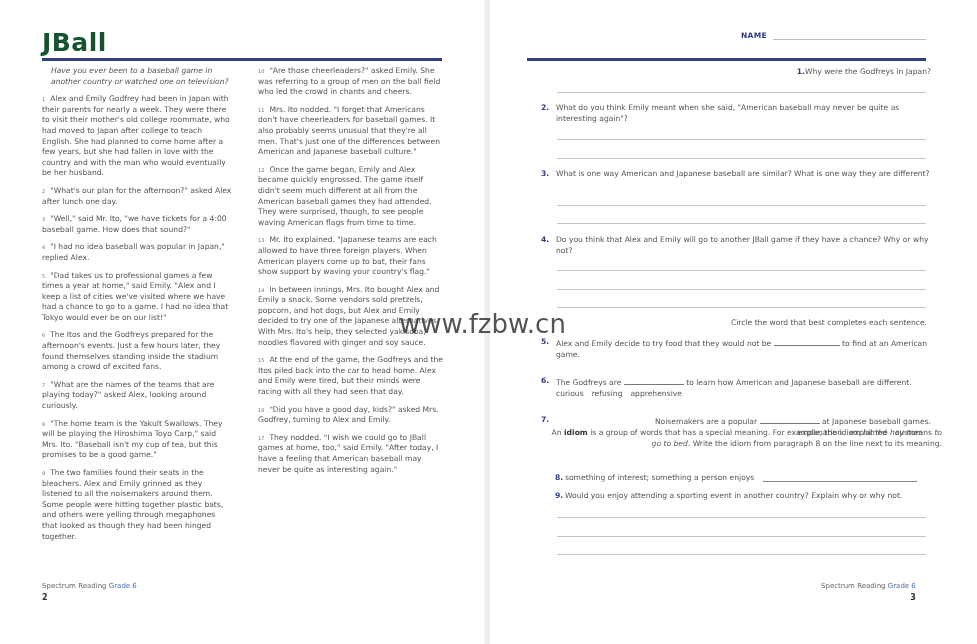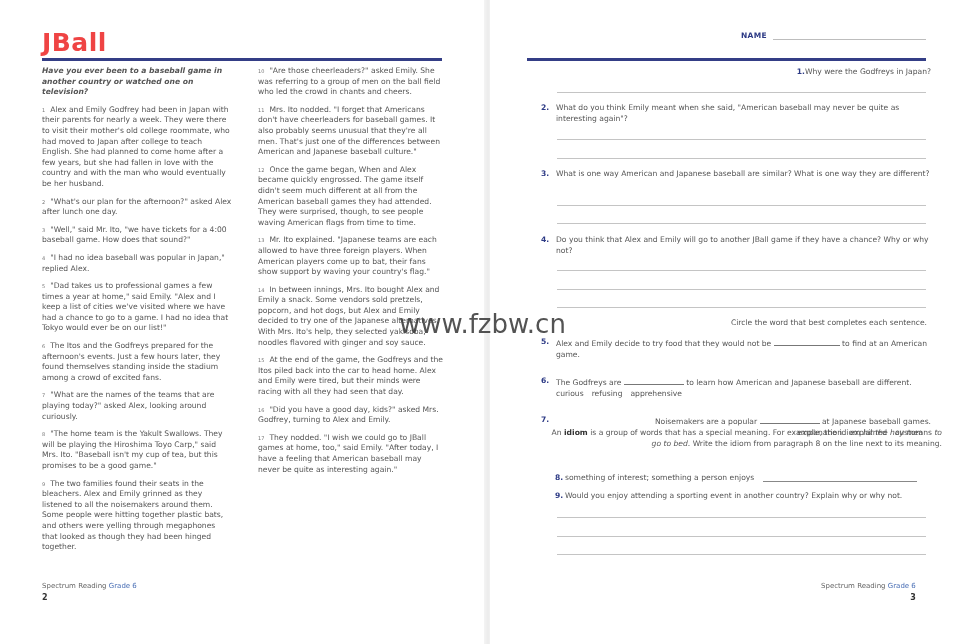--- a/index.html
+++ b/index.html
@@ -4,28 +4,28 @@
 <style>
   html,body{margin:0;padding:0;}
   body{width:977px;height:644px;background:#ffffff;position:relative;overflow:hidden;
        font-family:"DejaVu Sans","Liberation Sans",sans-serif;color:#4a4a4a;}
   .page{position:absolute;top:0;height:644px;background:#fff;}
   .page.left{left:0;width:485px;}
   .page.right{left:490px;width:487px;}
   .gutter{position:absolute;left:484px;top:0;width:8px;height:644px;
           background:linear-gradient(90deg,#f4f4f4,#ececec 50%,#f6f6f6);}
   .title{position:absolute;left:42px;top:28px;font-family:"DejaVu Sans",sans-serif;
-         font-weight:bold;font-size:25px;color:#ef4444;letter-spacing:0.5px;}
+         font-weight:bold;font-size:25px;color:#14532d;letter-spacing:0.5px;}
   .rule{position:absolute;height:3px;background:#343e86;}
   .rule.l{left:42px;top:58px;width:400px;}
   .rule.r{left:527px;top:58px;width:399px;}
   .col{position:absolute;top:66px;font-size:7.6px;line-height:10.6px;color:#555;}
   .col.c1{left:42px;width:190px;}
   .col.c2{left:258px;width:185px;}
-  .intro{font-style:italic;margin:0 0 7px 0;font-weight:bold;}
+  .intro{font-style:italic;margin:0 0 7px 9px;}
   .para{margin:0 0 7px 0;}
   .pnum{font-size:5px;vertical-align:top;color:#777;margin-right:5px;}
   .footer{position:absolute;font-size:7px;color:#666;}
   .footer .grade{color:#4a6fb5;}
   .footer .pg{display:block;font-weight:bold;color:#333;font-size:8px;margin-top:3px;}
   .footer.fl{left:42px;top:582px;}
   .footer.fr{left:821px;top:582px;text-align:right;}
   .name{position:absolute;left:741px;top:31px;font-size:7.5px;font-weight:bold;color:#2d3a85;letter-spacing:0.3px;}
   .name-line{position:absolute;left:773px;top:39px;width:153px;height:1px;background:#bdbdbd;}
   .q{position:absolute;left:541px;width:390px;font-size:7.6px;line-height:10.6px;color:#555;}
@@ -54,21 +54,21 @@
     <p class="para"><span class="pnum">5</span><span>"Dad takes us to professional games a few times a year at home," said Emily. "Alex and I keep a list of cities we've visited where we have had a chance to go to a game. I had no idea that Tokyo would ever be on our list!"</span></p>
     <p class="para"><span class="pnum">6</span><span>The Itos and the Godfreys prepared for the afternoon's events. Just a few hours later, they found themselves standing inside the stadium among a crowd of excited fans.</span></p>
     <p class="para"><span class="pnum">7</span><span>"What are the names of the teams that are playing today?" asked Alex, looking around curiously.</span></p>
     <p class="para"><span class="pnum">8</span><span>"The home team is the Yakult Swallows. They will be playing the Hiroshima Toyo Carp," said Mrs. Ito. "Baseball isn't my cup of tea, but this promises to be a good game."</span></p>
     <p class="para"><span class="pnum">9</span><span>The two families found their seats in the bleachers. Alex and Emily grinned as they listened to all the noisemakers around them. Some people were hitting together plastic bats, and others were yelling through megaphones that looked as though they had been hinged together.</span></p>
   </div>
 
   <div class="col c2">
     <p class="para"><span class="pnum">10</span><span>"Are those cheerleaders?" asked Emily. She was referring to a group of men on the ball field who led the crowd in chants and cheers.</span></p>
     <p class="para"><span class="pnum">11</span><span>Mrs. Ito nodded. "I forget that Americans don't have cheerleaders for baseball games. It also probably seems unusual that they're all men. That's just one of the differences between American and Japanese baseball culture."</span></p>
-    <p class="para"><span class="pnum">12</span><span>Once the game began, When and Alex became quickly engrossed. The game itself didn't seem much different at all from the American baseball games they had attended. They were surprised, though, to see people waving American flags from time to time.</span></p>
+    <p class="para"><span class="pnum">12</span><span>Once the game began, Emily and Alex became quickly engrossed. The game itself didn't seem much different at all from the American baseball games they had attended. They were surprised, though, to see people waving American flags from time to time.</span></p>
     <p class="para"><span class="pnum">13</span><span>Mr. Ito explained. "Japanese teams are each allowed to have three foreign players. When American players come up to bat, their fans show support by waving your country's flag."</span></p>
     <p class="para"><span class="pnum">14</span><span>In between innings, Mrs. Ito bought Alex and Emily a snack. Some vendors sold pretzels, popcorn, and hot dogs, but Alex and Emily decided to try one of the Japanese alternatives. With Mrs. Ito's help, they selected yakisoba, noodles flavored with ginger and soy sauce.</span></p>
     <p class="para"><span class="pnum">15</span><span>At the end of the game, the Godfreys and the Itos piled back into the car to head home. Alex and Emily were tired, but their minds were racing with all they had seen that day.</span></p>
     <p class="para"><span class="pnum">16</span><span>"Did you have a good day, kids?" asked Mrs. Godfrey, turning to Alex and Emily.</span></p>
     <p class="para"><span class="pnum">17</span><span>They nodded. "I wish we could go to JBall games at home, too," said Emily. "After today, I have a feeling that American baseball may never be quite as interesting again."</span></p>
   </div>
 
   <div class="footer fl">
     <span>Spectrum Reading </span><span class="grade">Grade 6</span>
     <span class="pg">2</span>

